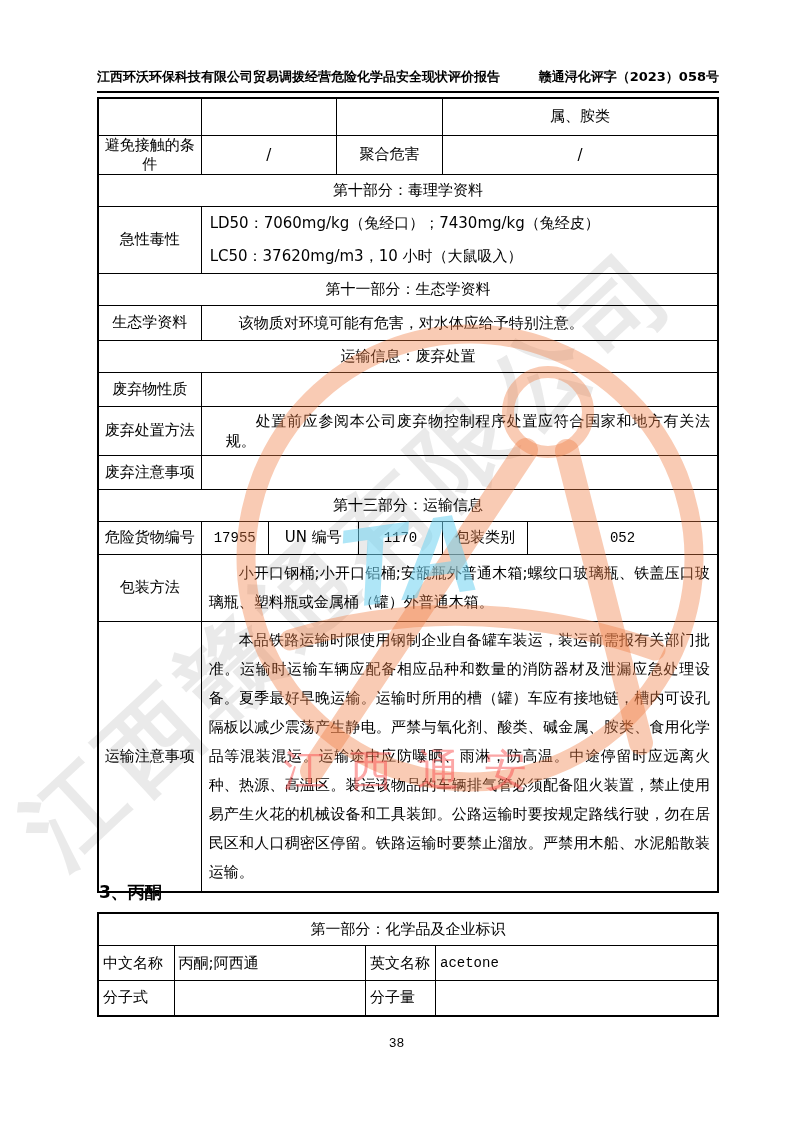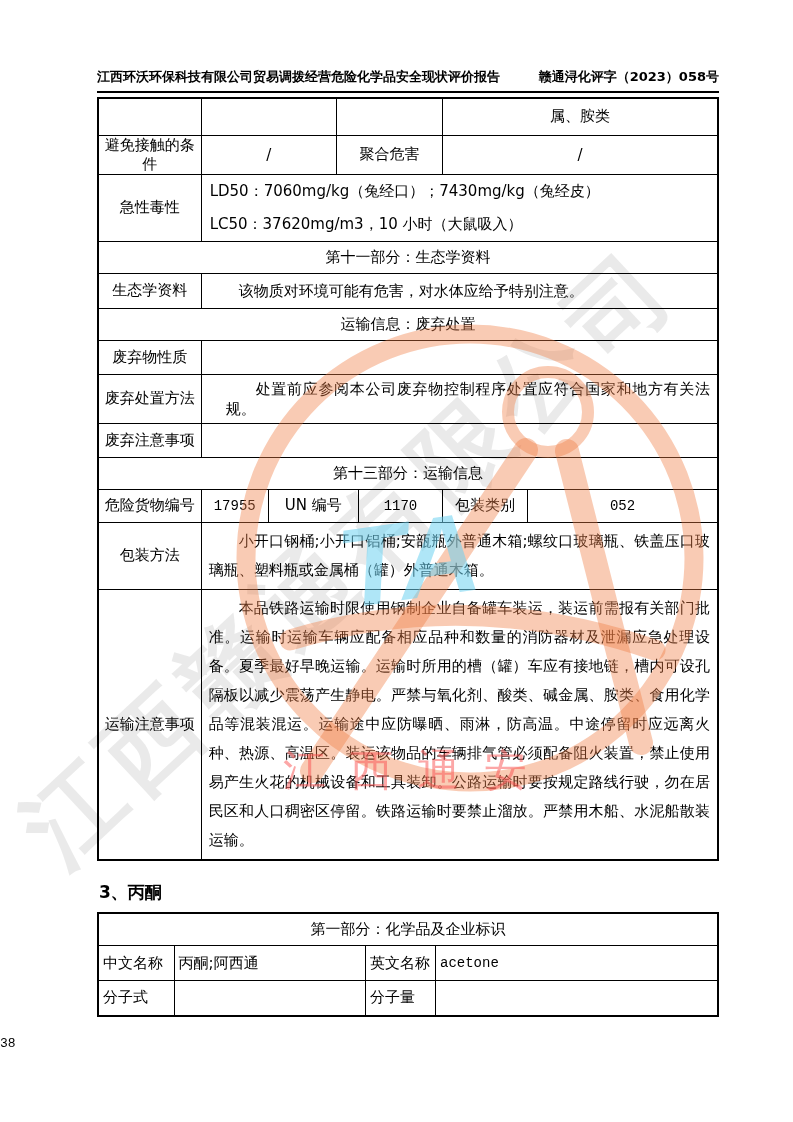--- a/index.html
+++ b/index.html
@@ -46,21 +46,21 @@
   .toxline{padding-left:8px;line-height:33px;text-align:left;}
   .left-pad{text-align:left;padding-left:4px;}
   
   .sec3-heading{
     position:absolute;left:99px;top:881px;
     font-size:17px;font-weight:bold;z-index:1;
   }
   
   .page-num{
     position:absolute;left:0;top:1036px;width:100%;
-    text-align:left;font-size:13px;z-index:1;
+    text-align:center;font-size:13px;z-index:1;
     font-family:"Liberation Mono","DejaVu Sans Mono",monospace;
   }
   
   .wm-gray{
     position:absolute;left:40px;top:782px;
     transform:rotate(-43deg);transform-origin:0 50%;
     font-size:96px;font-weight:bold;letter-spacing:10px;
     color:rgba(125,125,125,0.16);
     white-space:nowrap;z-index:0;pointer-events:none;
   }
@@ -107,20 +107,23 @@
       <td class="val" colspan="2"></td>
       <td class="val" colspan="2"></td>
       <td class="val" colspan="2">属、胺类</td>
     </tr>
     <tr style="height:35px">
       <td class="lab">避免接触的条件</td>
       <td class="val" colspan="2">/</td>
       <td class="lab" colspan="2">聚合危害</td>
       <td class="val" colspan="2">/</td>
     </tr>
+    <tr class="sec-row" style="height:31px">
+      <td colspan="7">第十部分：毒理学资料</td>
+    </tr>
     <tr style="height:66px">
       <td class="lab">急性毒性</td>
       <td colspan="6" style="padding:0;">
         <div class="toxline">LD50：7060mg/kg（兔经口）；7430mg/kg（兔经皮）</div>
         <div class="toxline">LC50：37620mg/m3，10 小时（大鼠吸入）</div>
       </td>
     </tr>
     <tr class="sec-row" style="height:31px">
       <td colspan="7">第十一部分：生态学资料</td>
     </tr>

